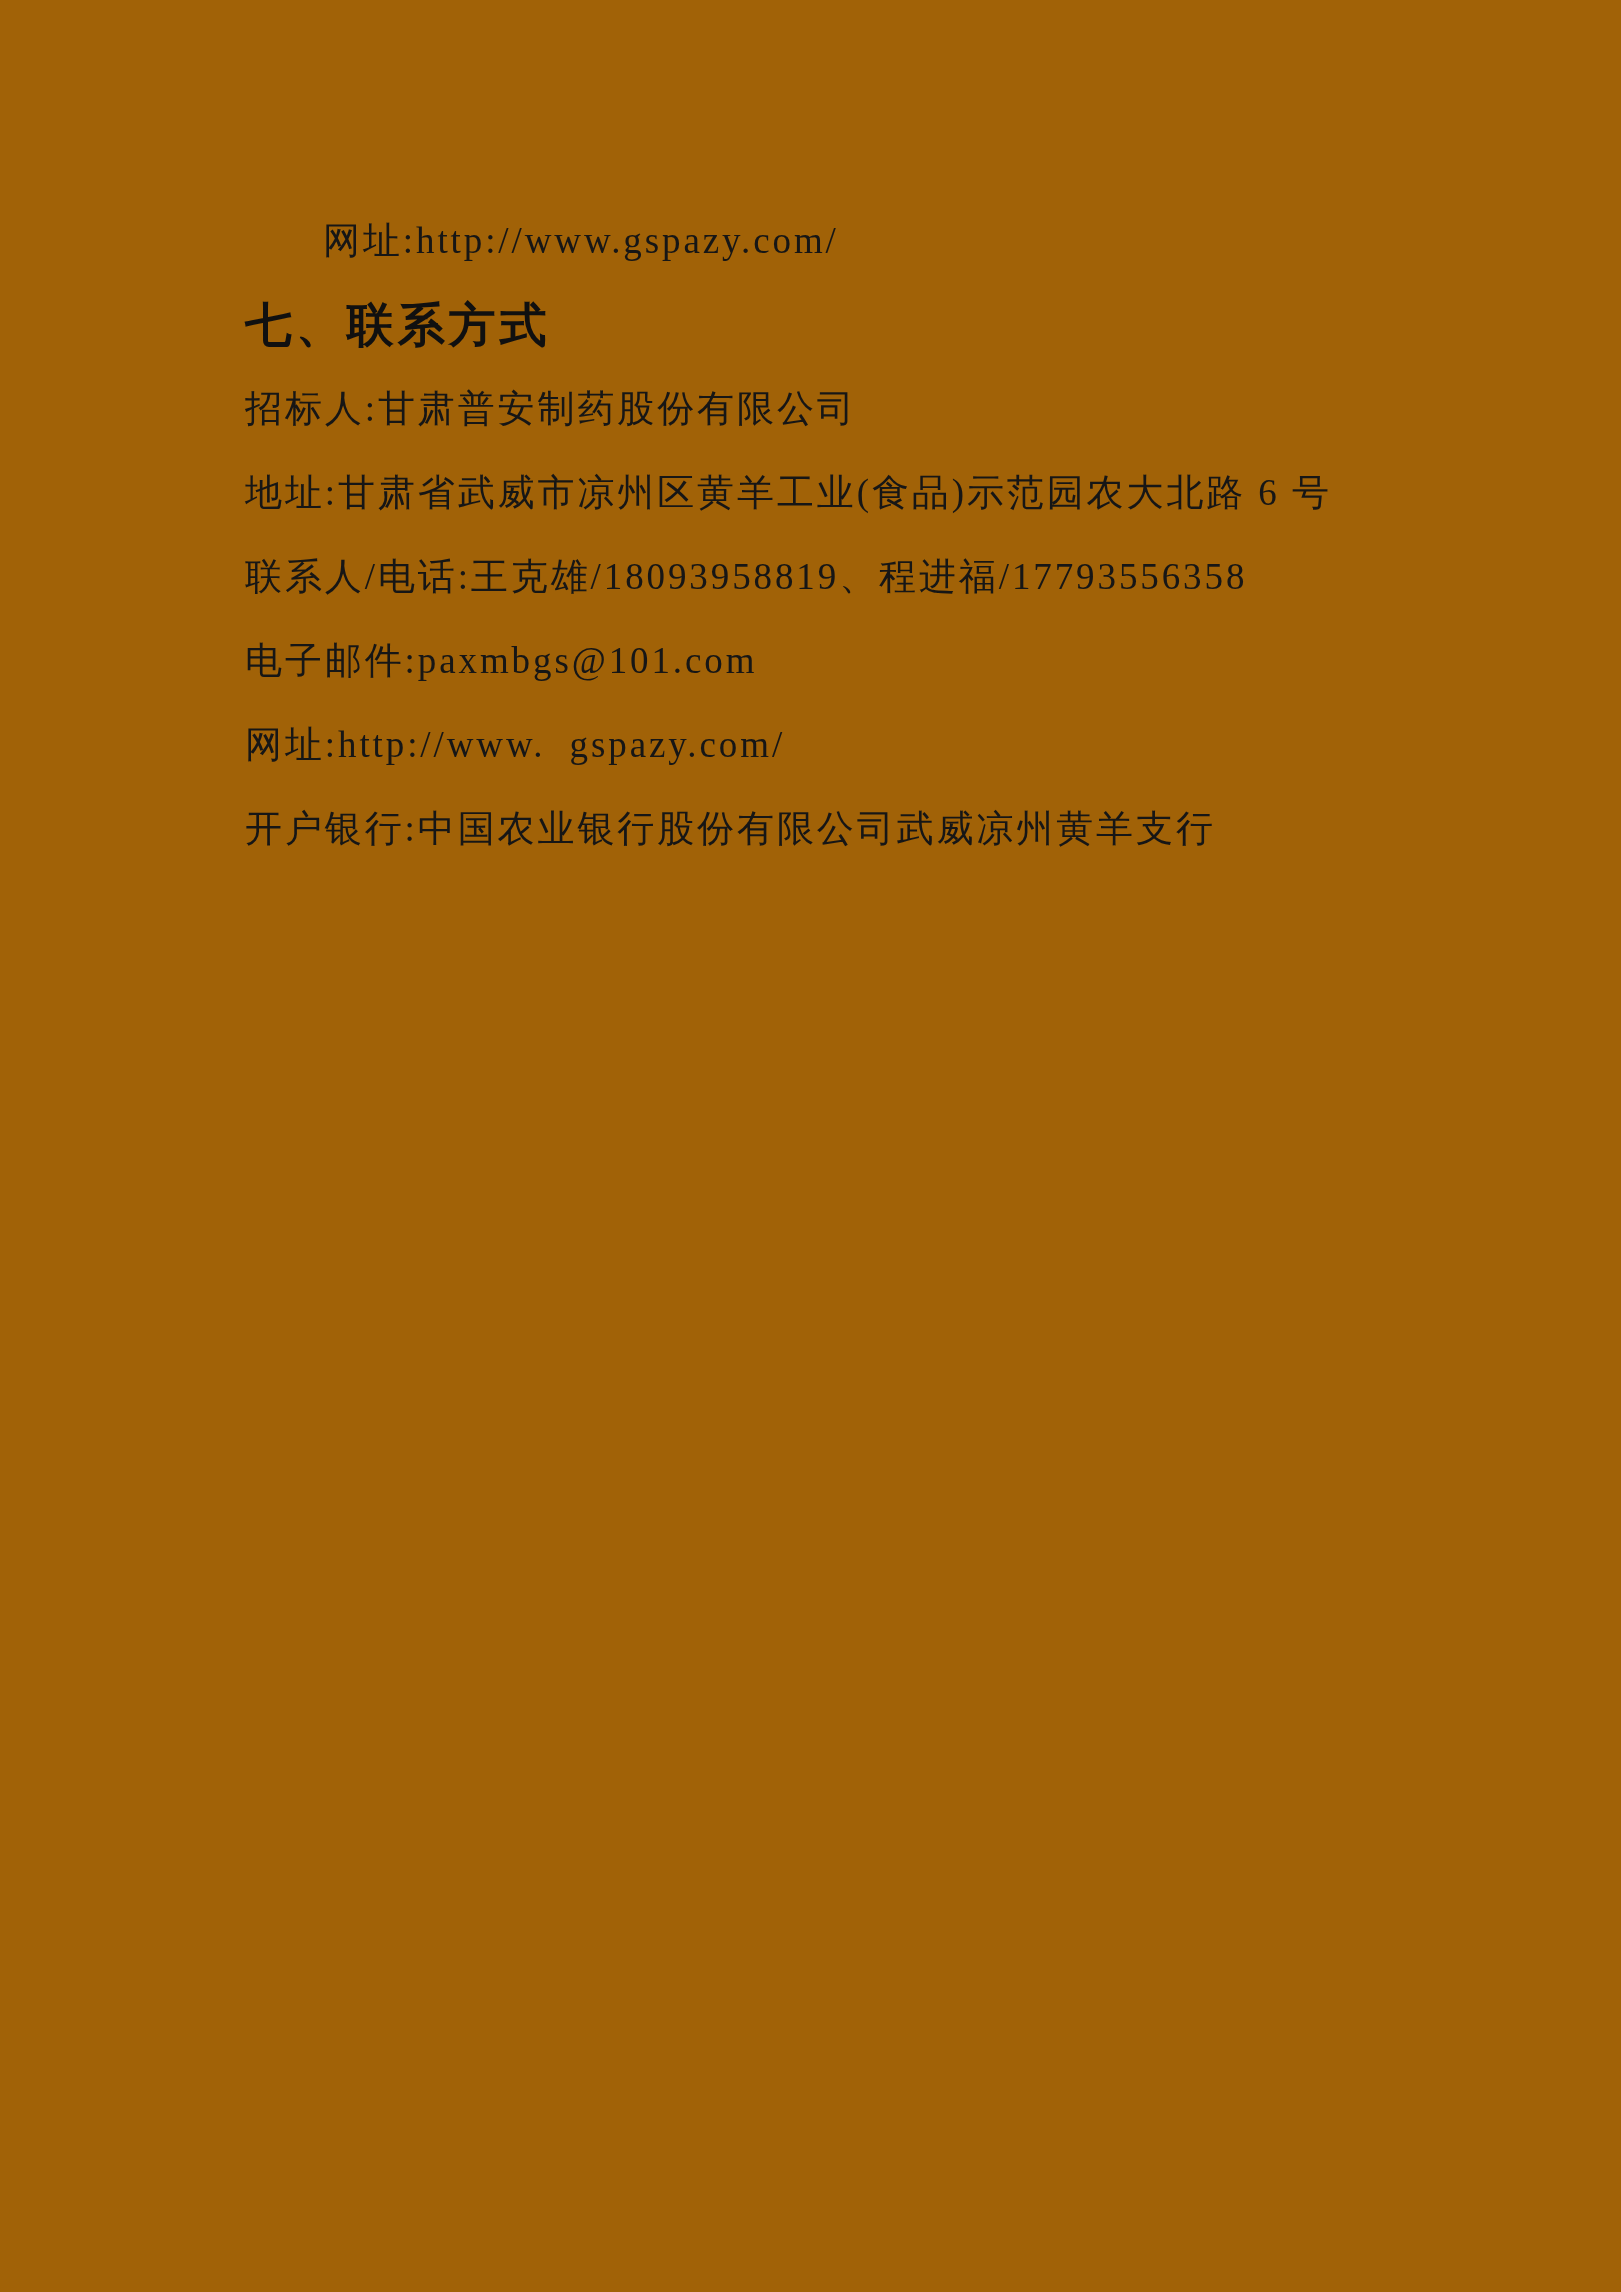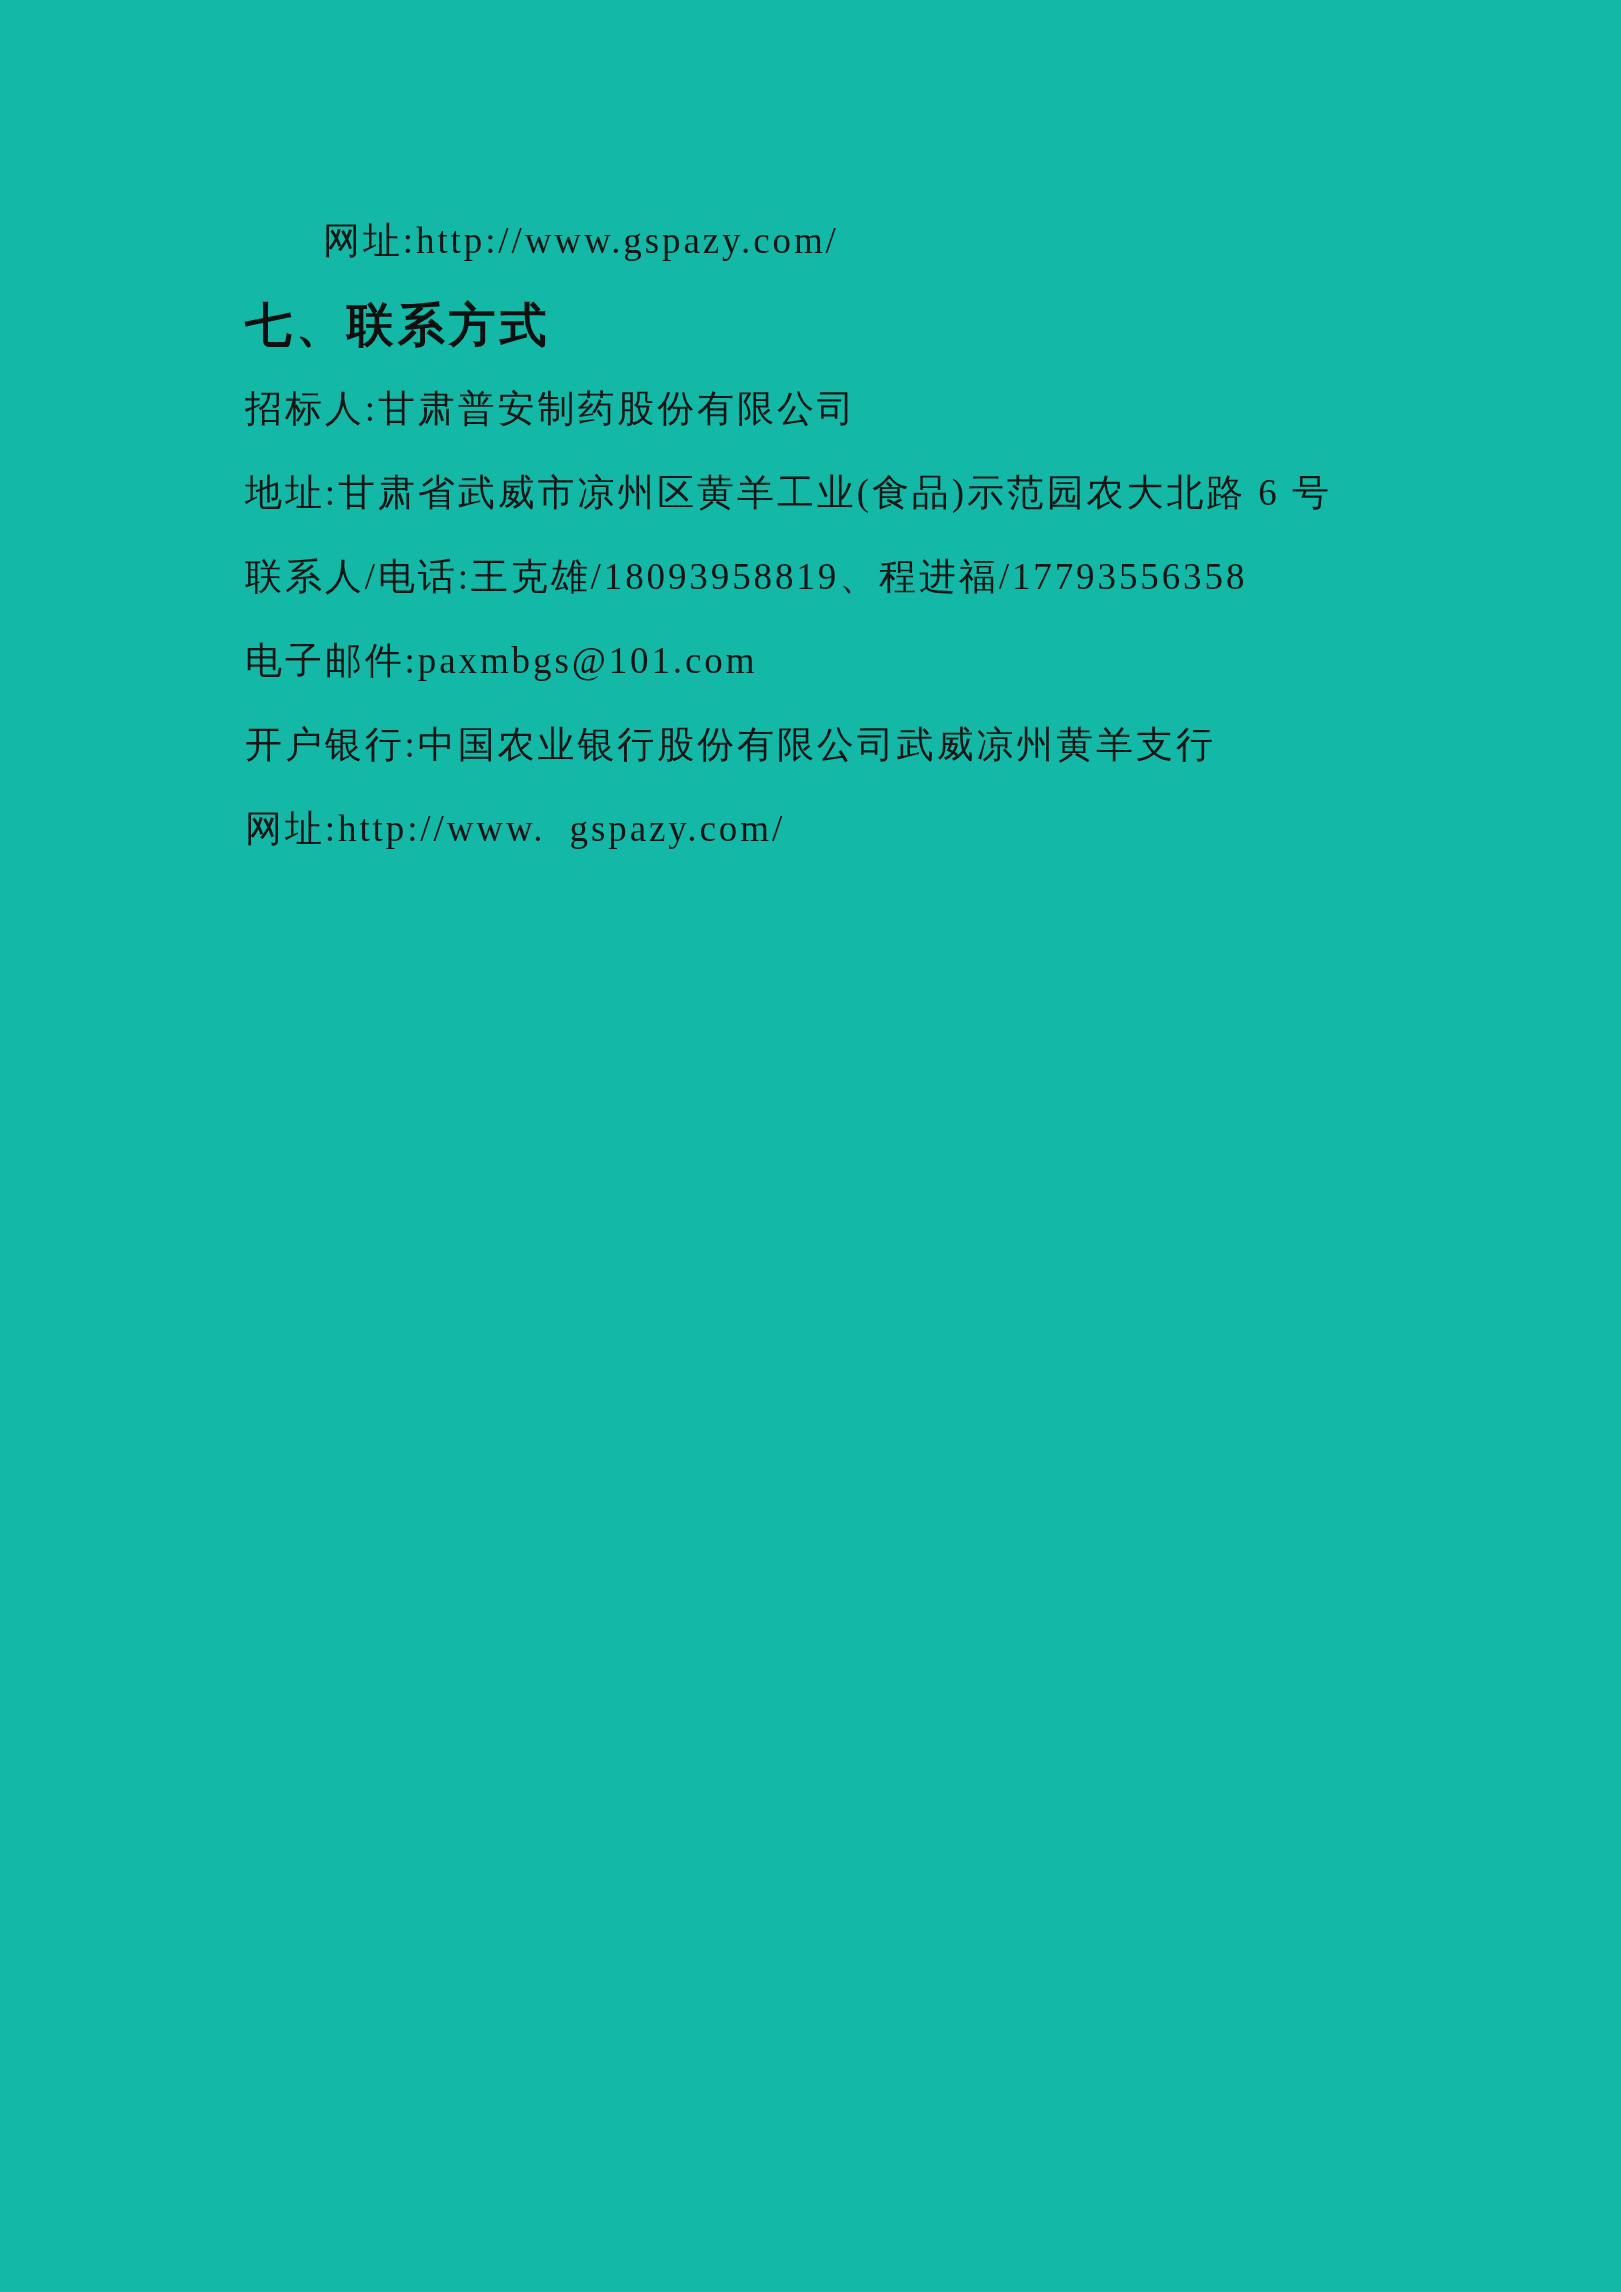--- a/index.html
+++ b/index.html
@@ -4,21 +4,21 @@
 <style>
   html, body {
     margin: 0;
     padding: 0;
     background: #ffffff;
   }
   .page {
     position: relative;
     width: 1621px;
     height: 2293px;
-    background: #14b8a6;
+    background: #a16207;
     overflow: hidden;
     font-family: "Liberation Serif", "DejaVu Serif", serif;
     color: #161616;
     box-sizing: border-box;
     padding: 199px 274px 0 245px;
   }
   .line {
     margin: 0;
     font-size: 37px;
     line-height: 84px;
@@ -51,19 +51,19 @@
   <p class="line">招标人:甘肃普安制药股份有限公司</p>
 
   <p class="line">地址:甘肃省武威市凉州区黄羊工业(食品)示范园农大北路 6 号</p>
 
 
   <p class="line">联系人/电话:王克雄/18093958819、程进福/17793556358</p>
 
 
   <p class="line">电子邮件:paxmbgs@101.com</p>
 
+  <p class="line">网址:http://www.  gspazy.com/</p>
+
   <p class="line">开户银行:中国农业银行股份有限公司武威凉州黄羊支行</p>
-
-  <p class="line">网址:http://www.  gspazy.com/</p>
 
 
 </div>
 
 
 </body></html>

